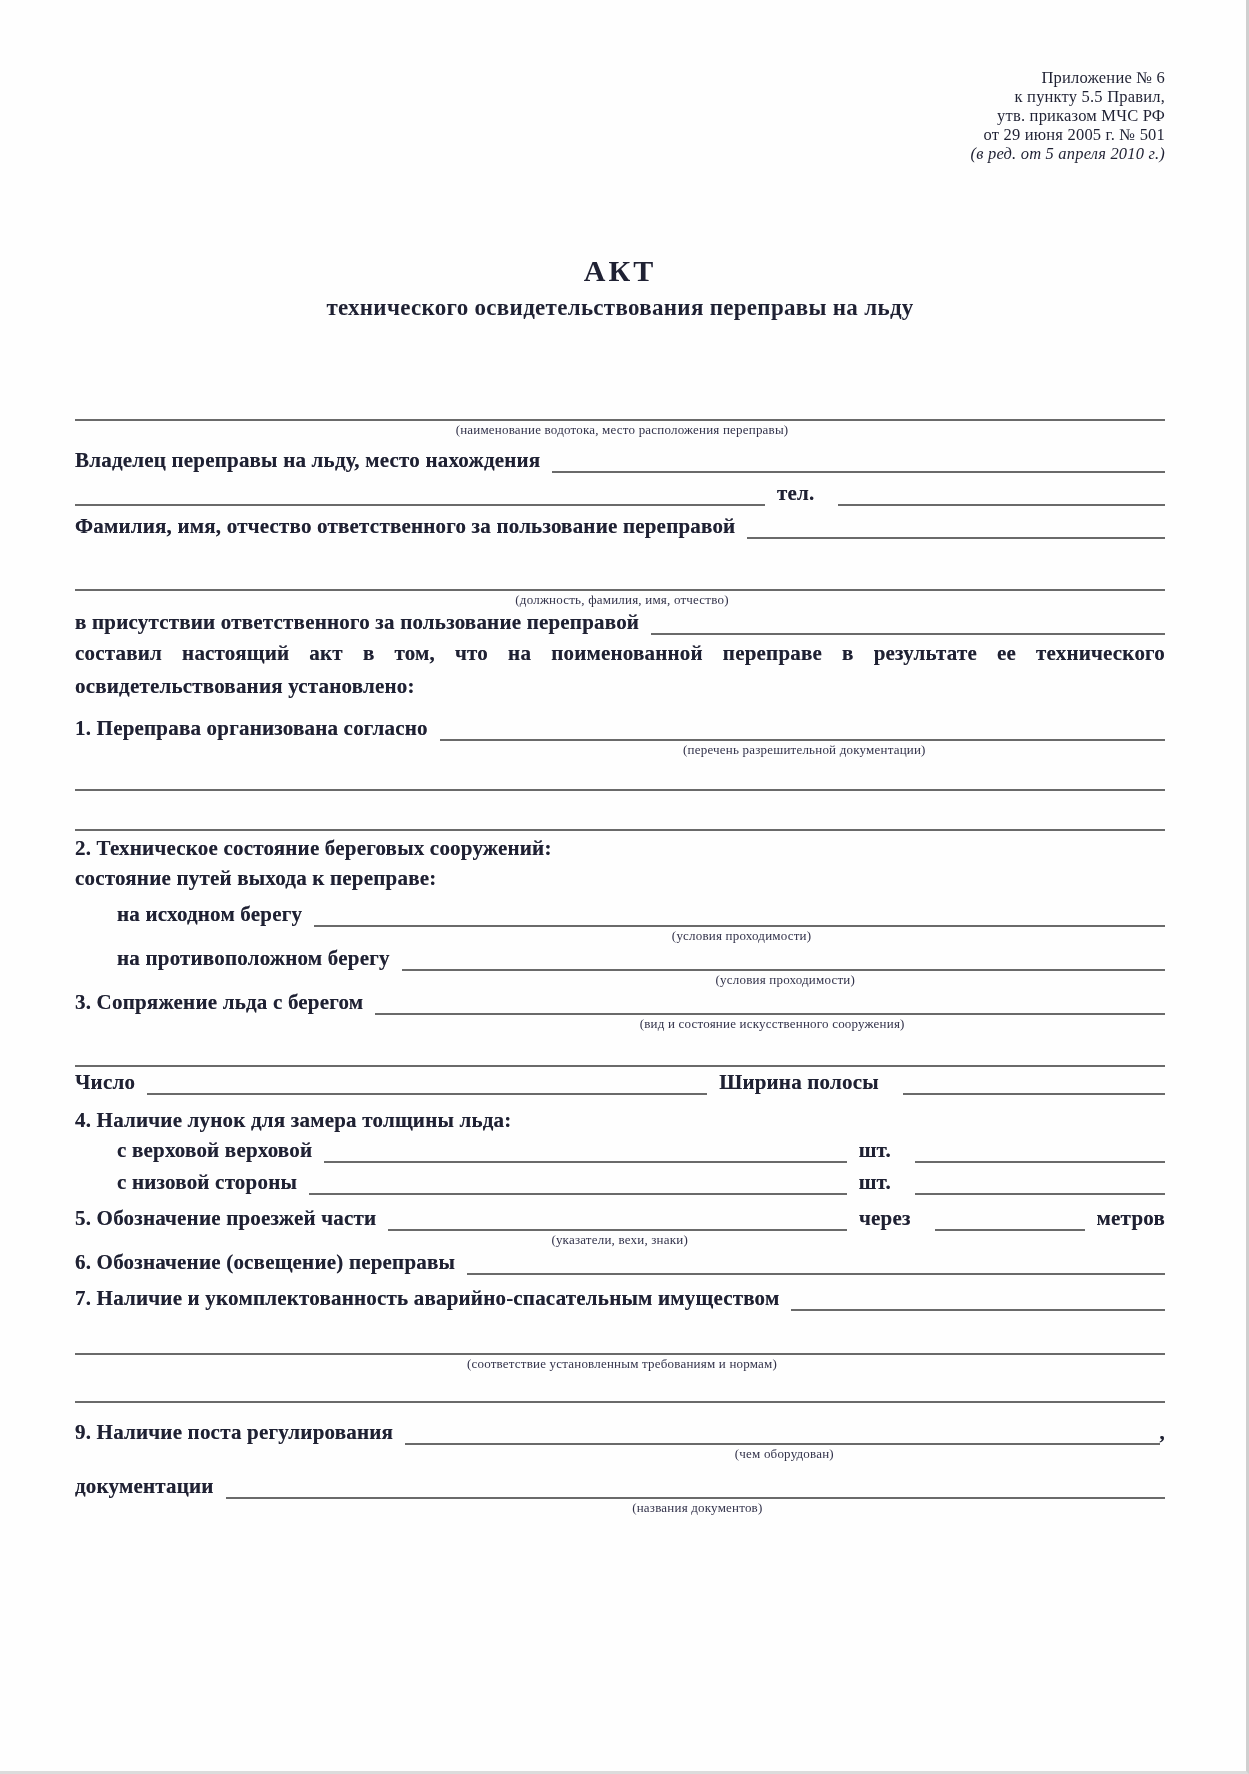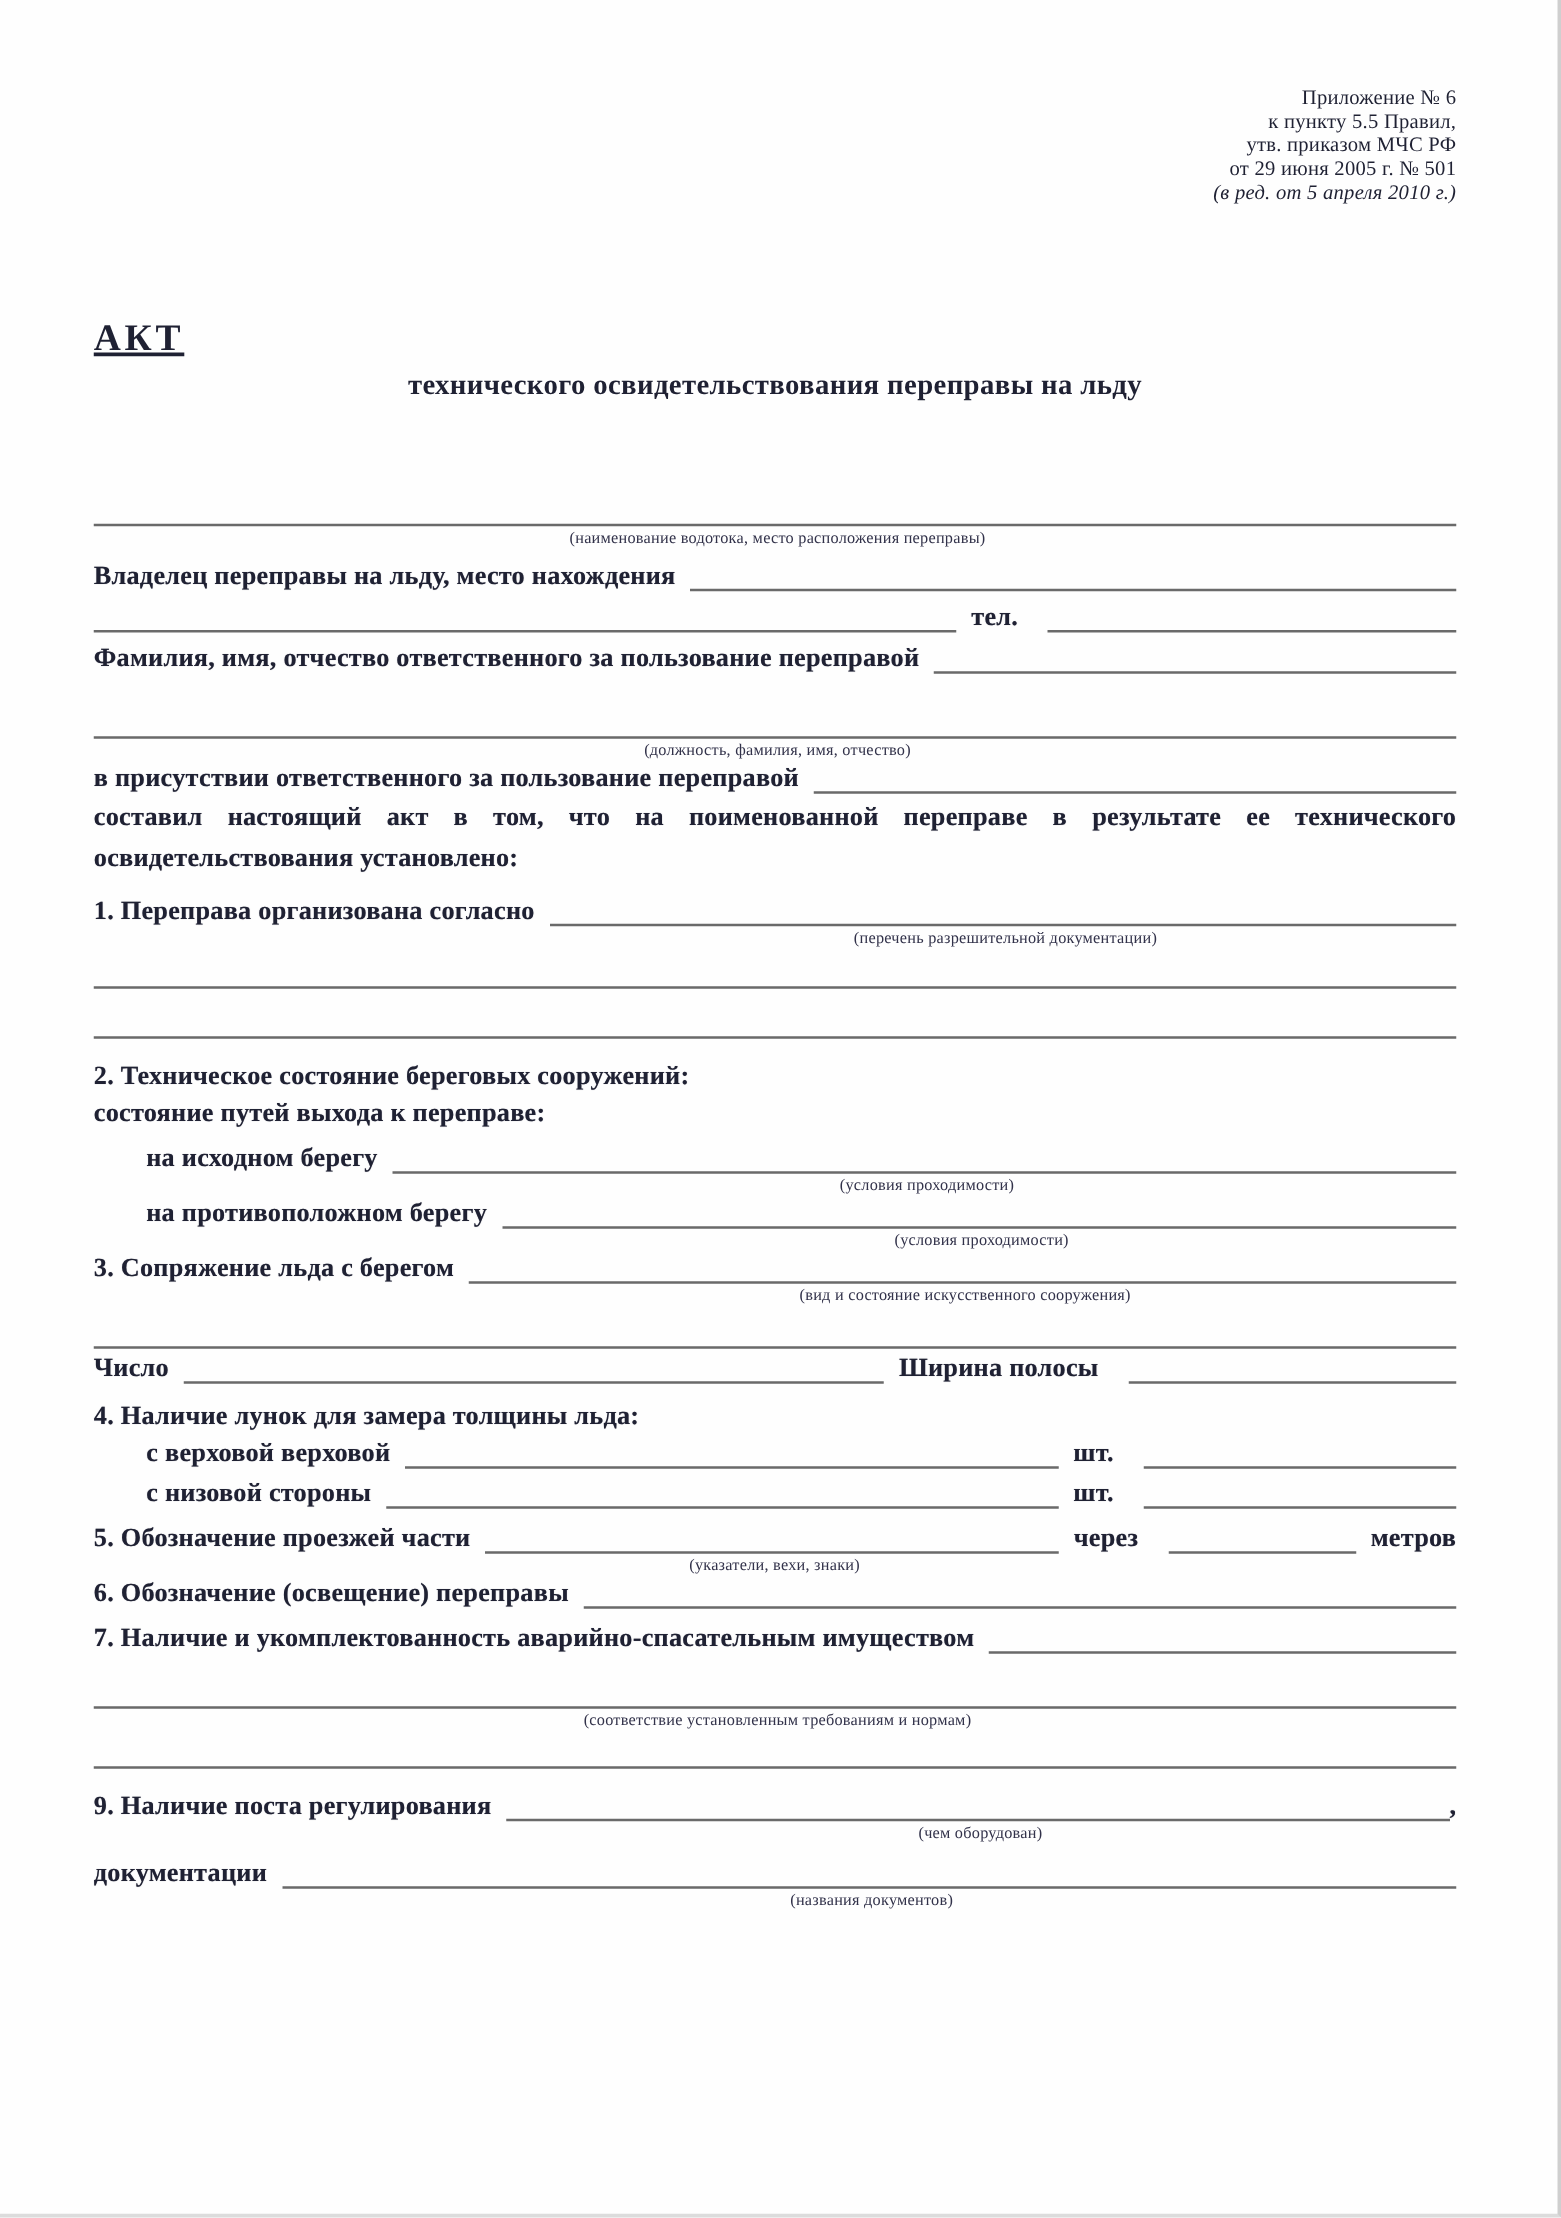--- a/index.html
+++ b/index.html
@@ -35,26 +35,25 @@
     text-align:right;
     font-size:16.5px;
     line-height:19px;
     font-weight:400;
     letter-spacing:.2px;
   }
   .ref .it{font-style:italic;}
   
   .title{
     margin-top:92px;
-    text-align:left;
+    text-align:center;
     font-size:30px;
     font-weight:bold;
     letter-spacing:3px;
     line-height:32px;
-    text-decoration:underline;
   }
   .subtitle{
     margin-top:8px;
     text-align:center;
     font-size:23px;
     font-weight:bold;
     letter-spacing:.3px;
   }
   
   .row{
@@ -180,21 +179,21 @@
       </span>
     </div>
 
     <div class="row" style="margin-top:24px">
       <span class="u full"></span>
     </div>
     <div class="row" style="margin-top:14px">
       <span class="u full"></span>
     </div>
 
-    <div class="row" style="margin-top:16px">
+    <div class="row" style="margin-top:4px">
       <span class="lbl">2. Техническое состояние береговых сооружений:</span>
     </div>
     <div class="row" style="margin-top:4px">
       <span class="lbl">состояние путей выхода к переправе:</span>
     </div>
 
     <div class="row ind capspace" style="margin-top:10px">
       <span class="lbl">на исходном берегу</span>
       <span class="u">
         <span class="cap">(условия проходимости)</span>

